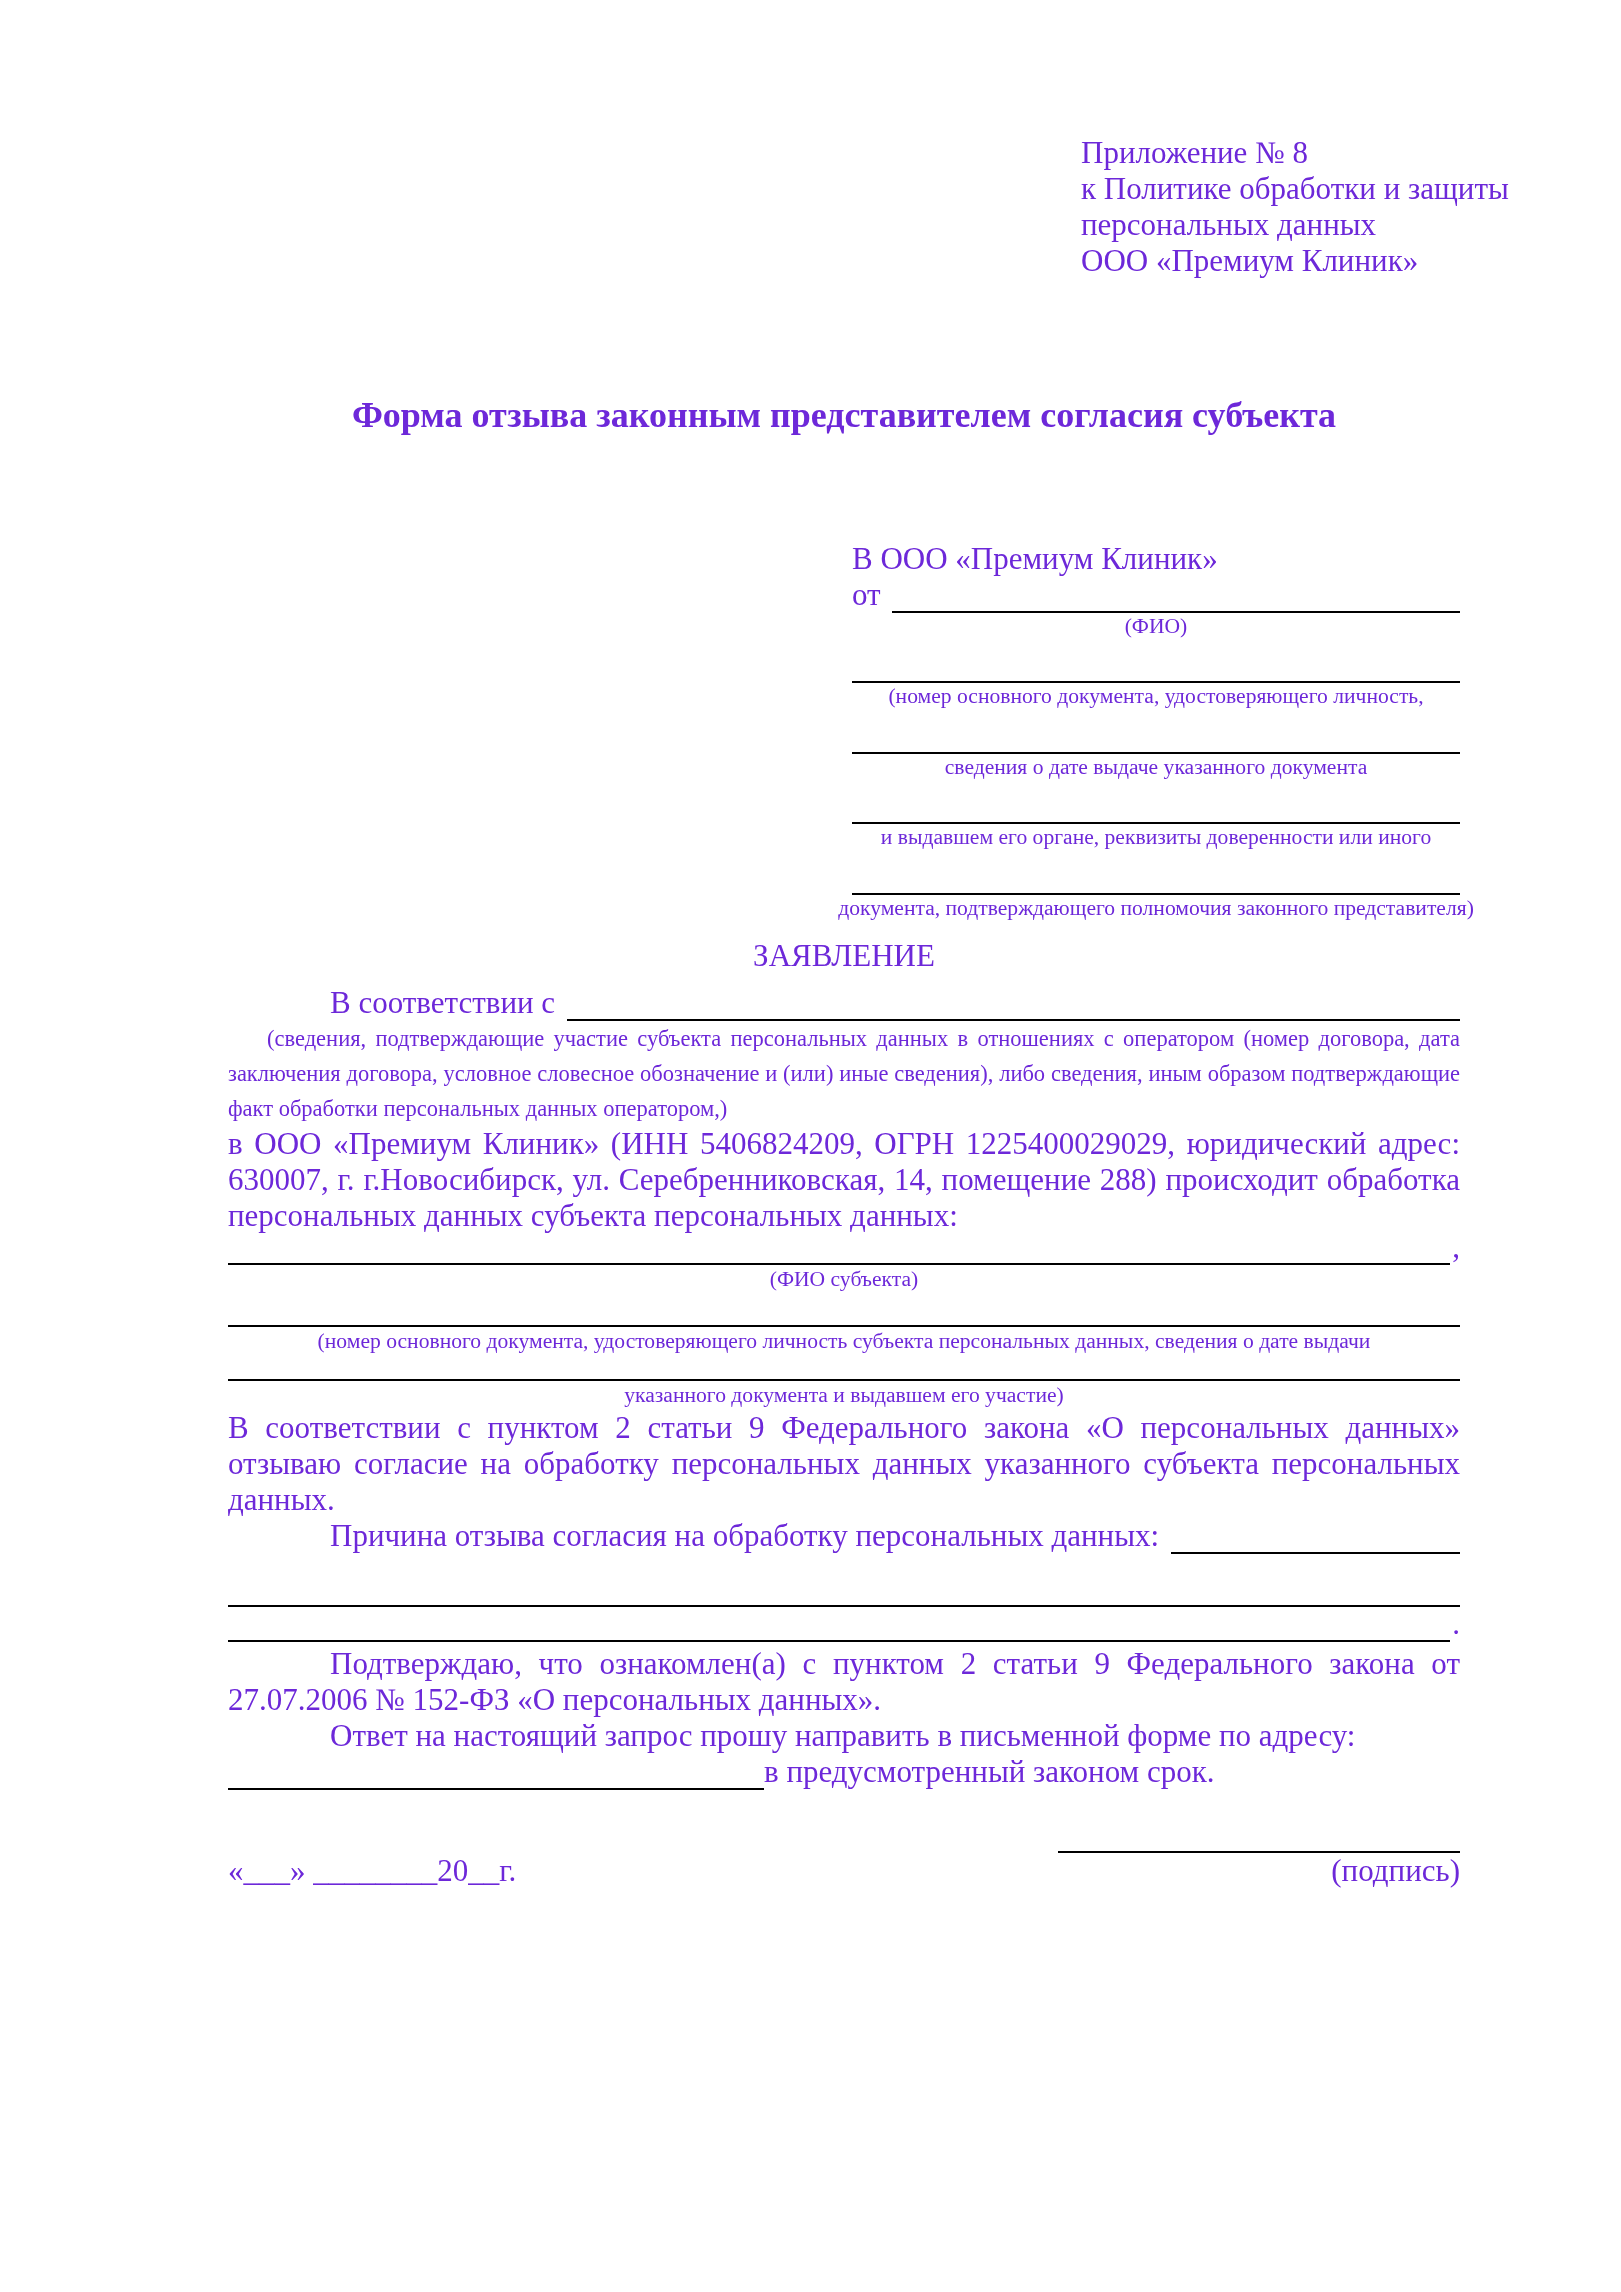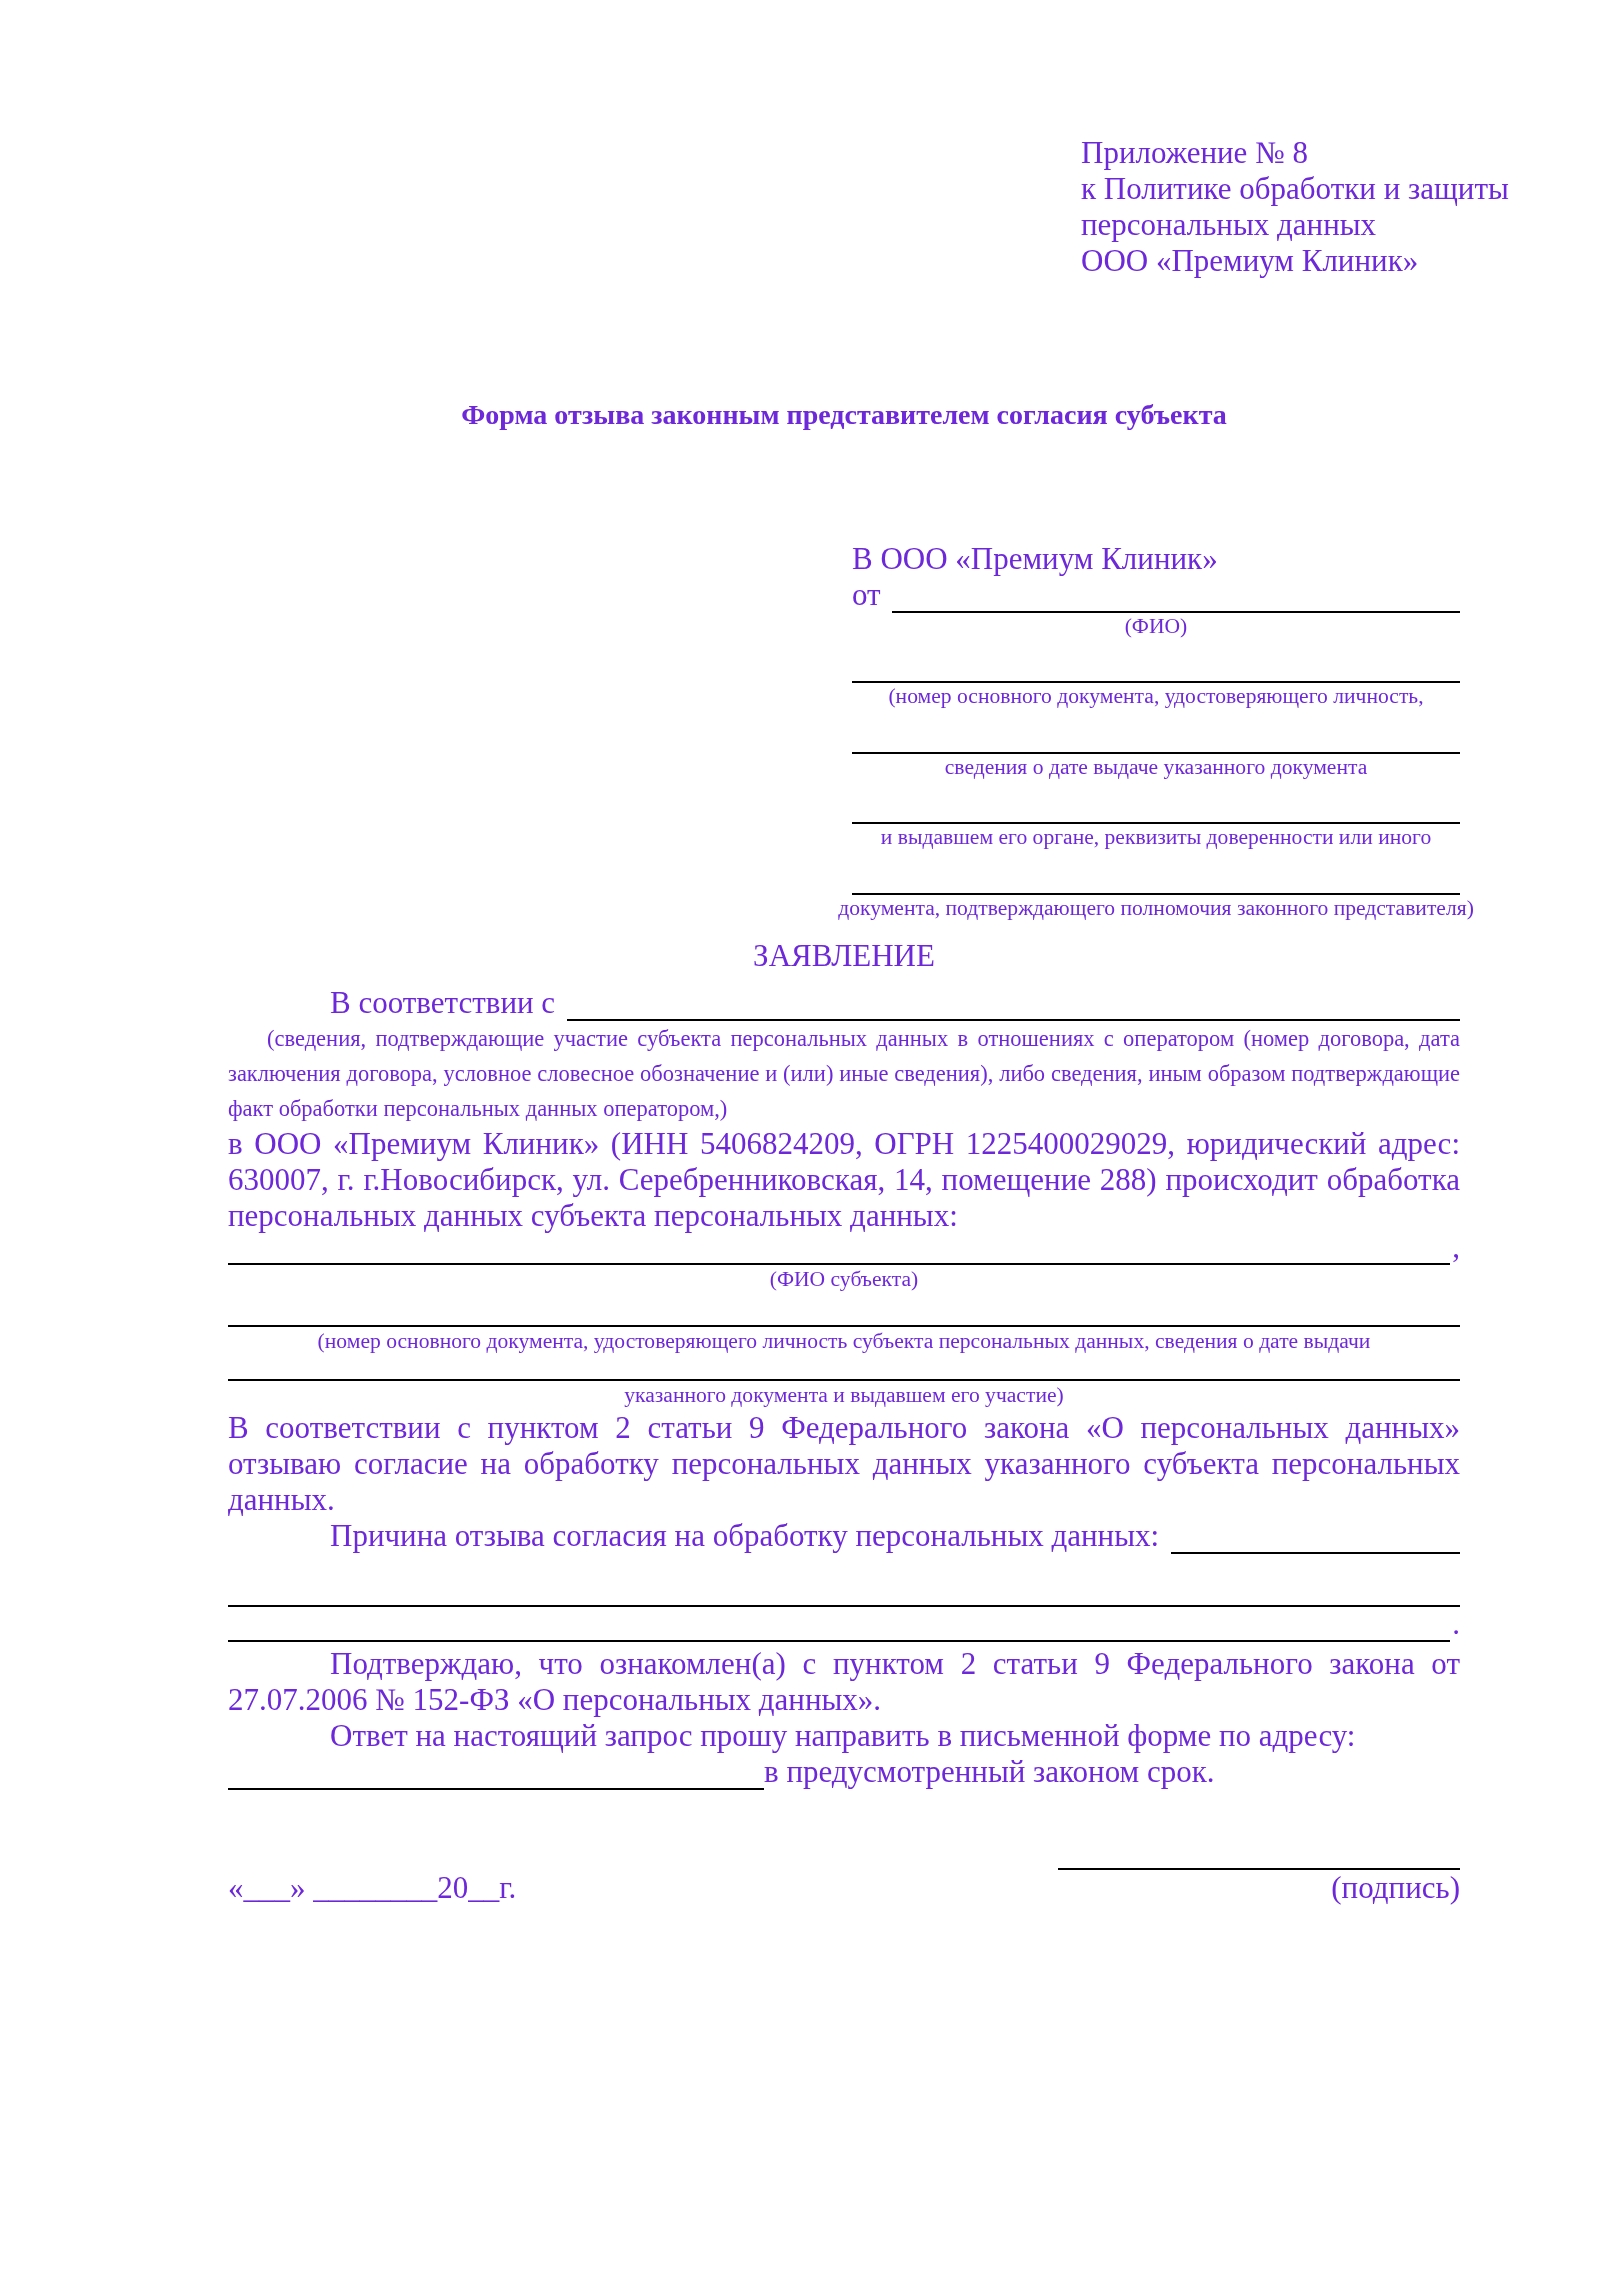--- a/index.html
+++ b/index.html
@@ -16,21 +16,21 @@
     padding: 135px 161px 0 228px;
   }
   
   .appendix { margin-left: 853px; }
   .appendix div { white-space: nowrap; }
   
   .title {
     margin-top: 113px;
     text-align: center;
     font-weight: bold;
-    font-size: 28px;
+    font-size: 36px;
     line-height: 46px;
   }
   
   .addressee { margin-left: 624px; margin-top: 103px; }
   .row { display: flex; align-items: flex-end; }
   .fill { flex: 1 1 auto; border-bottom: 2px solid #000; }
   .from-row .fill { margin-left: 11.8px; }
   .cap {
     font-size: 21.6px;
     line-height: 27.4px;
@@ -59,21 +59,21 @@
   .sline2 { height: 25.5px; border-bottom: 2px solid #000; }
   .reason-row .label { padding-left: 102px; }
   .reason-row .fill { margin-left: 11.8px; }
   .blank1 { margin-top: 17.6px; height: 35px; }
   .blank2 { height: 35px; }
   .confirm { margin-top: 3.9px; }
   .reply2 { height: 36px; }
   .reply2 .uline { width: 536px; border-bottom: 2px solid #000; }
   .reply2 .tail { white-space: nowrap; }
   .footer-row {
-    margin-top: 78px;
+    margin-top: 61px;
     display: flex;
     justify-content: space-between;
     align-items: flex-end;
   }
   .sig { display: flex; align-items: flex-end; flex-direction: column; }
   .sig .uline { width: 402px; border-bottom: 2px solid #000; }
   .nowrap { white-space: nowrap; }
 </style>
 </head>
 <body>

